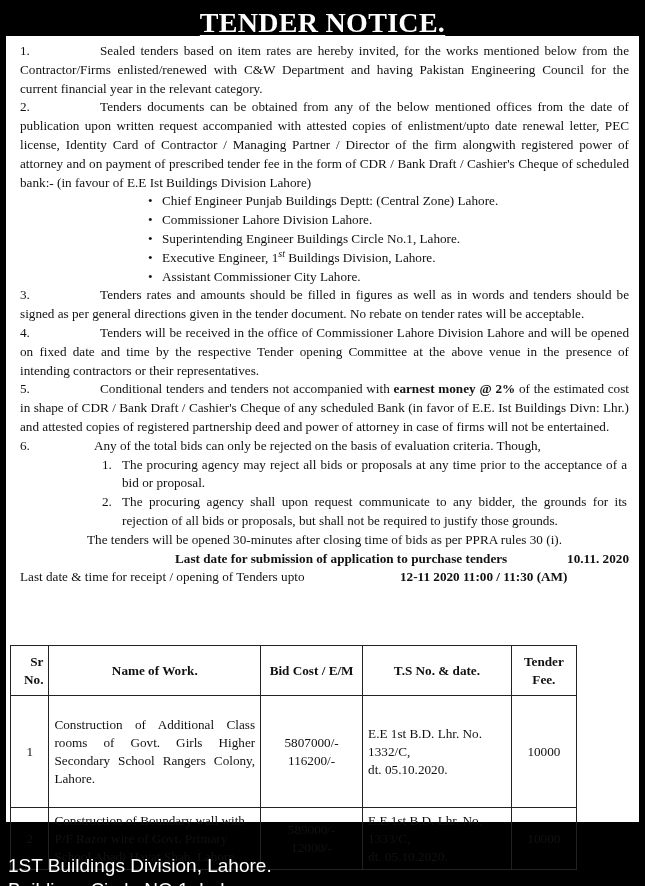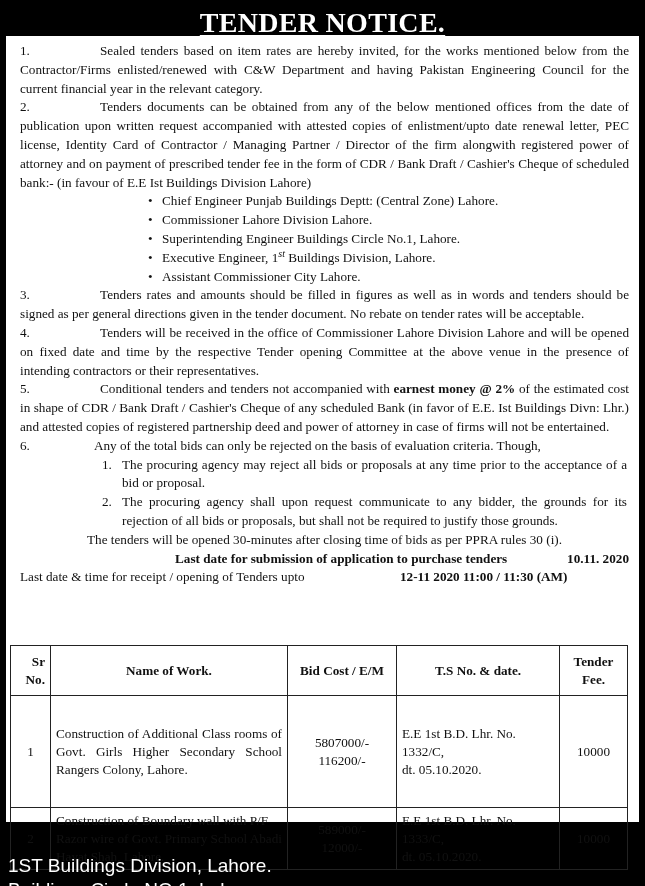--- a/index.html
+++ b/index.html
@@ -18,21 +18,21 @@
   sup { font-size: 10px; line-height: 0; font-style: italic; }
   ol.sub { list-style: none; margin-left: 82px; margin-right: 2px; }
   ol.sub li { position: relative; padding-left: 20px; text-align: justify; }
   ol.sub li .sn { position: absolute; left: 0; top: 0; }
   .center-line { text-align: center; }
   .date-row { display: flex; }
   .date-row .lbl { width: 392px; }
   .date-row.bold { font-weight: bold; justify-content: flex-end; }
   .date-row.r2 .lbl { width: 380px; }
   .date-row.r2 .val { font-weight: bold; }
-  table.works { position: absolute; left: 4px; top: 609px; width: 618px; border-collapse: collapse; font-size: 13.2px; line-height: 18px; }
+  table.works { position: absolute; left: 4px; top: 609px; width: 567px; border-collapse: collapse; font-size: 13.2px; line-height: 18px; }
   table.works th, table.works td { border: 1px solid #222; padding: 2px 5px; vertical-align: middle; }
   table.works th { font-weight: bold; text-align: center; height: 50px; }
   table.works td.c { text-align: center; }
   table.works td.j { text-align: justify; }
   .footer { position: absolute; left: 0; right: 0; top: 822px; height: 64px; color: #fff; font-family: "Liberation Sans", "DejaVu Sans", sans-serif; font-size: 19px; line-height: 24px; }
   .footer .row1 { position: absolute; top: 5px; left: 28px; display: flex; align-items: center; white-space: nowrap; }
   .footer .row2 { position: absolute; top: 32px; left: 8px; right: 8px; display: flex; justify-content: space-between; white-space: nowrap; flex-direction: column; }
   .footer .ipl { border: 1px solid #ccc; padding: 0 4px; margin: 0 8px 0 7px; }
   .footer .row2 .right { padding-right: 10px; }
 </style>

